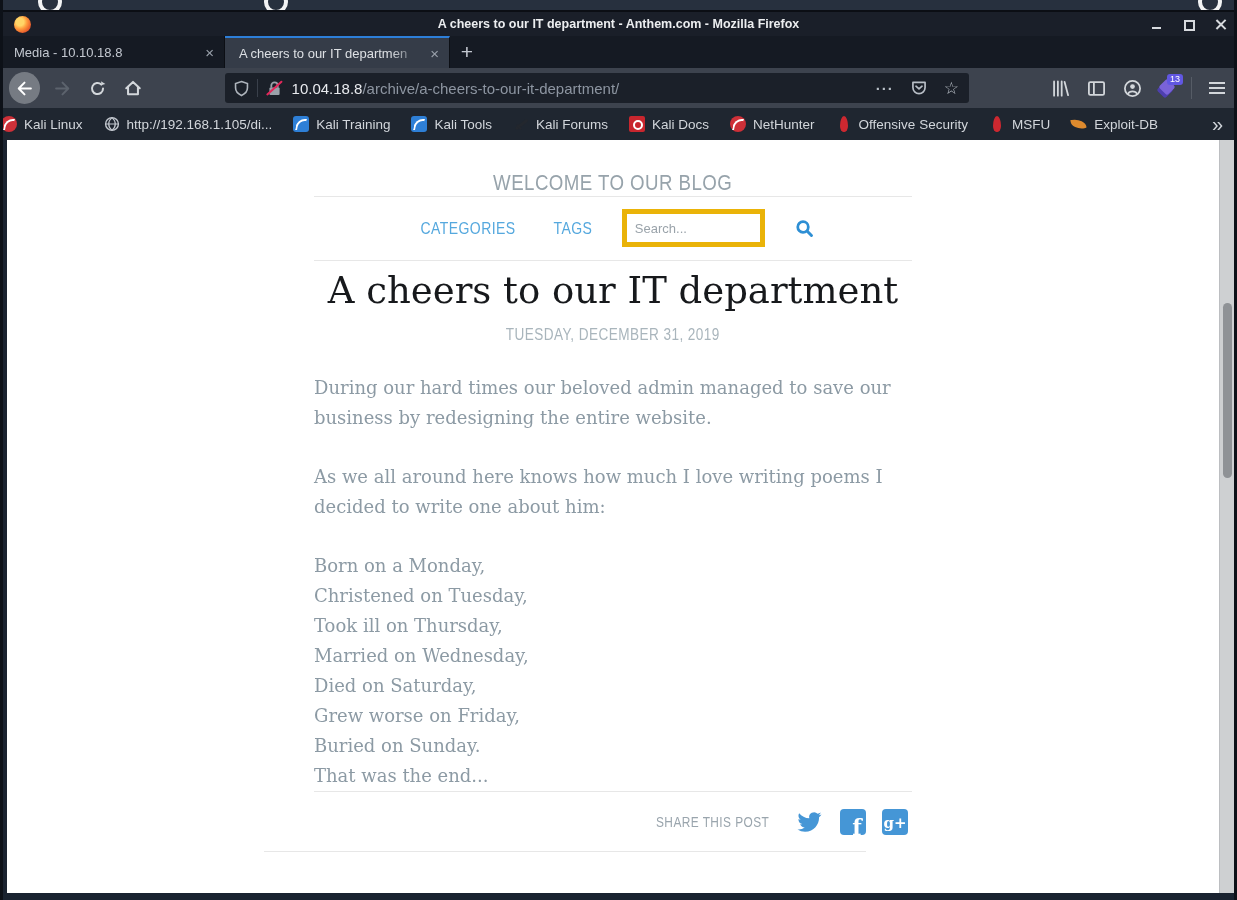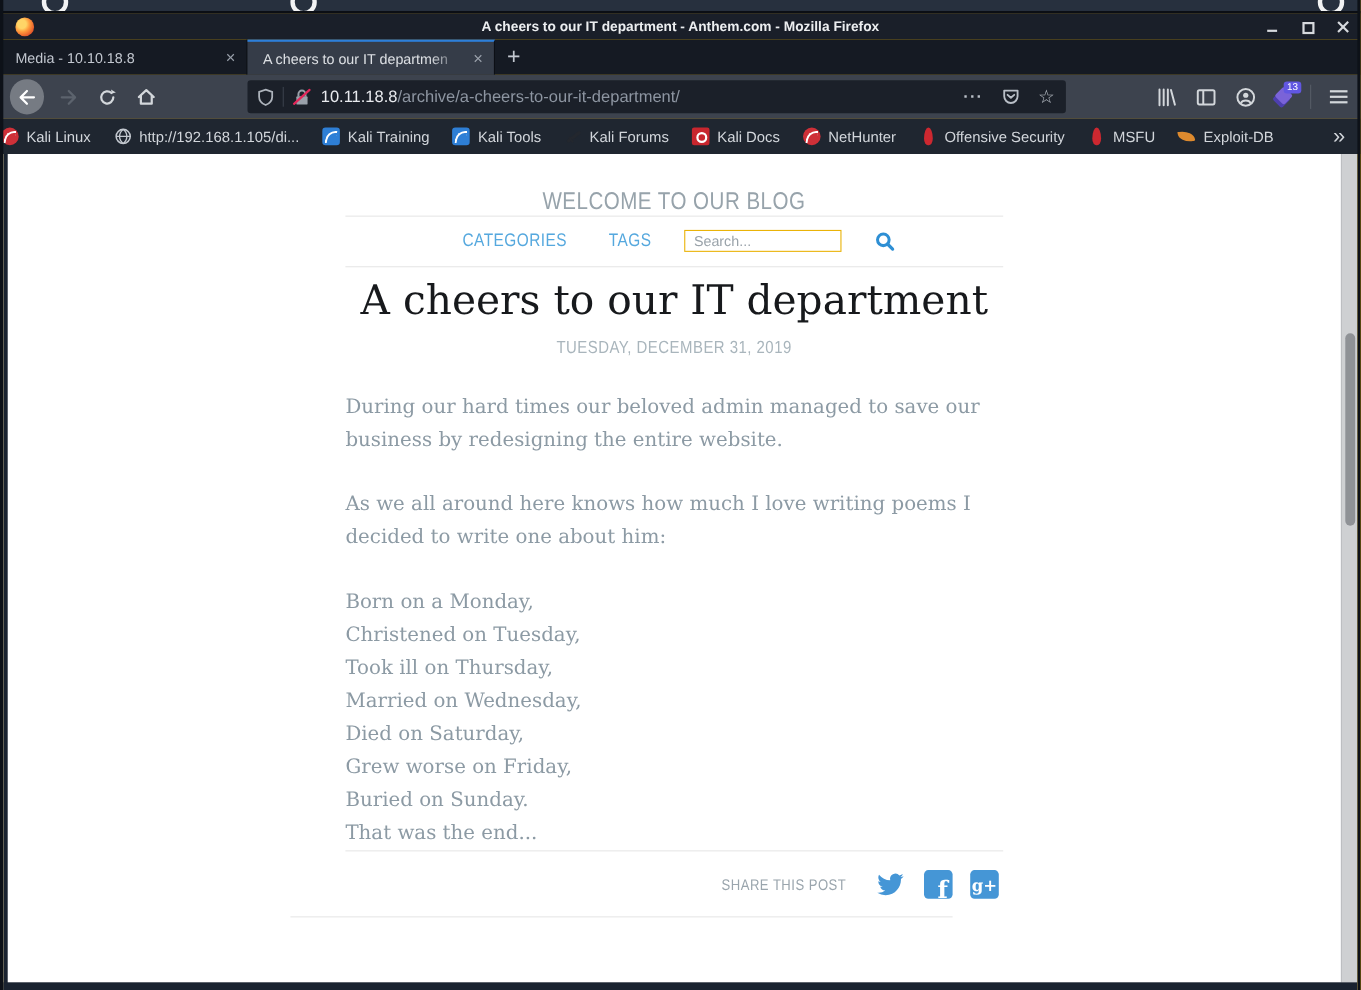--- a/index.html
+++ b/index.html
@@ -87,21 +87,21 @@
   .scroll-thumb{position:absolute;left:2.5px;top:163px;width:9px;height:175px;background:#8f9296;border-radius:5px;}
 
   .content{position:absolute;left:4px;right:15px;top:0;height:753px;overflow:hidden;}
   .col{width:598px;margin:0 auto;}
   .cond{display:inline-block;transform:scaleX(.85);transform-origin:center;letter-spacing:.5px;}
   .blog-title{margin-top:30px;text-align:center;font-size:22px;color:#97a3ab;}
   hr.rule{border:none;border-top:1px solid #e7e7e7;margin:0;}
   .r1{margin-top:17px;} .r2{margin-top:0;}
   .topnav{display:flex;align-items:center;justify-content:center;gap:26px;padding:12px 0 13px;}
   .navlink{font-size:16.5px;color:#55a8de;cursor:pointer;}
-  .search-box{width:143px;height:20px;border:1px solid #eab308;box-sizing:border-box;font-size:13px;color:#555;padding:0 8px;font-family:"Liberation Sans",sans-serif;outline:none;}
+  .search-box{width:143px;height:38px;border:5px solid #eab308;box-sizing:border-box;font-size:13px;color:#555;padding:0 8px;font-family:"Liberation Sans",sans-serif;outline:none;}
   .search-box::placeholder{color:#9aa3aa;}
   .mag{margin-left:4px;cursor:pointer;display:flex;}
   .art-title{margin-top:8px;text-align:center;font-family:"DejaVu Serif",serif;font-size:37px;color:#17191c;line-height:1.2;}
   .art-date{margin-top:13px;text-align:center;font-size:16px;color:#a9b5bc;}
   .body-text{font-family:"DejaVu Serif",serif;font-size:18px;line-height:30px;color:#8c9aa4;}
   .para{margin-top:29px;}
   .poem{margin-top:29px;margin-bottom:0;}
   .r3{margin-top:23px;}
   .share-row{display:flex;align-items:center;justify-content:flex-end;gap:16px;padding:17px 4px 16px 0;}
   .share-label{font-size:14px;color:#9aa5ad;}
@@ -174,21 +174,21 @@
           <path d="M8 1.4 l5.6 1.9 v4.1 c0 3.4 -2.3 5.8 -5.6 7.2 c-3.3 -1.4 -5.6 -3.8 -5.6 -7.2 v-4.1 z" fill="none" stroke="#aeb4bc" stroke-width="1.5"></path>
         </svg>
       <div class="url-sep"></div>
       <div class="lockwrap">
         <svg width="17" height="17" viewBox="0 0 16 16">
             <path d="M5 7.2 V5.2 a3 3 0 0 1 6 0 V7.2" fill="none" stroke="#9aa1aa" stroke-width="1.7"></path>
             <rect x="3.2" y="7" width="9.6" height="7.2" rx="1" fill="#9aa1aa"></rect>
           </svg>
         <div class="lock-slash"></div>
       </div>
-      <div class="url-text"><span class="url-host">10.11.18.8</span><span class="url-path">/archive/a-cheers-to-our-it-department/</span></div>
+      <div class="url-text"><span class="url-host">10.04.18.8</span><span class="url-path">/archive/a-cheers-to-our-it-department/</span></div>
       <div class="url-icons">
         <span class="dots-icon">···</span>
         <svg width="18" height="18" viewBox="0 0 16 16">
             <path d="M2.6 3 h10.8 v4.6 a5.4 5.4 0 0 1 -10.8 0 z" fill="none" stroke="#b9bfc7" stroke-width="1.5" stroke-linejoin="round"></path>
             <path d="M5.3 6.4 L8 8.8 L10.7 6.4" fill="none" stroke="#b9bfc7" stroke-width="1.5" stroke-linecap="round" stroke-linejoin="round"></path>
           </svg>
         <span class="star-icon">☆</span>
       </div>
     </div>
 

